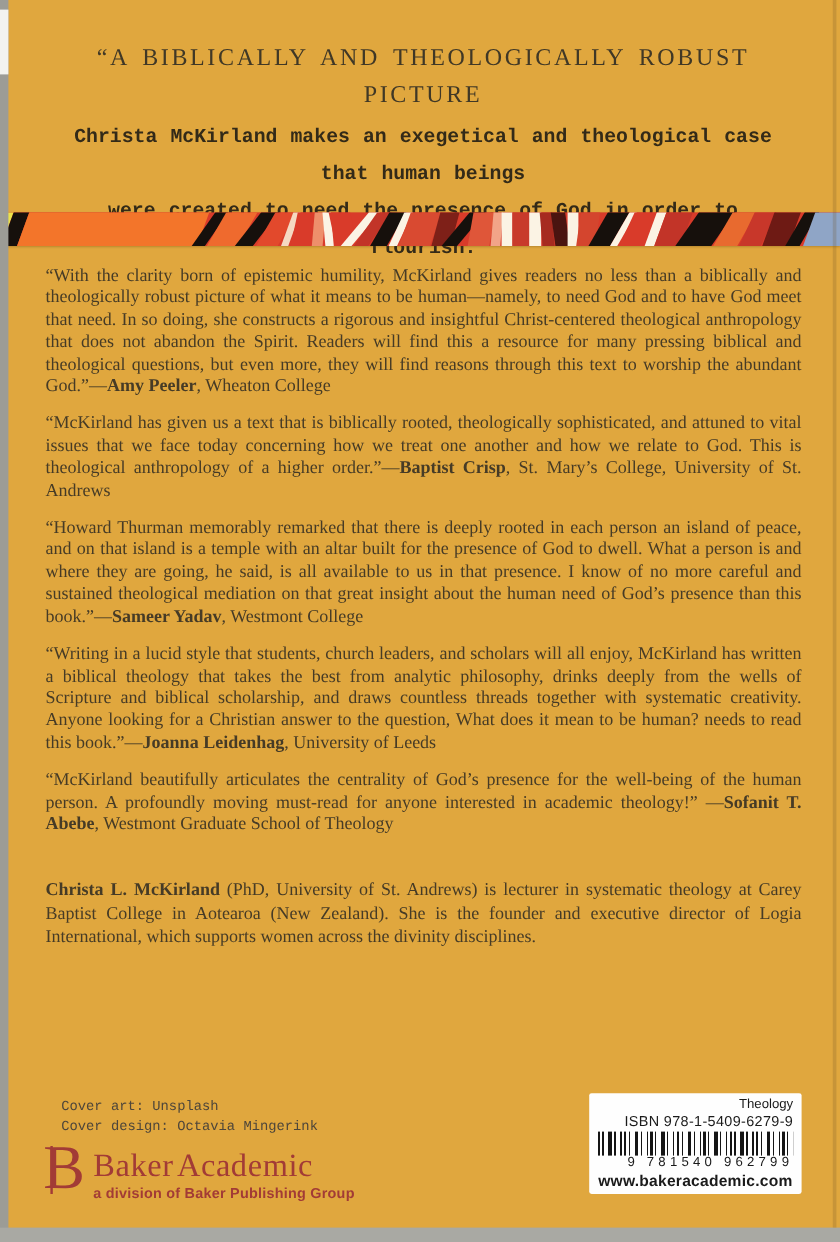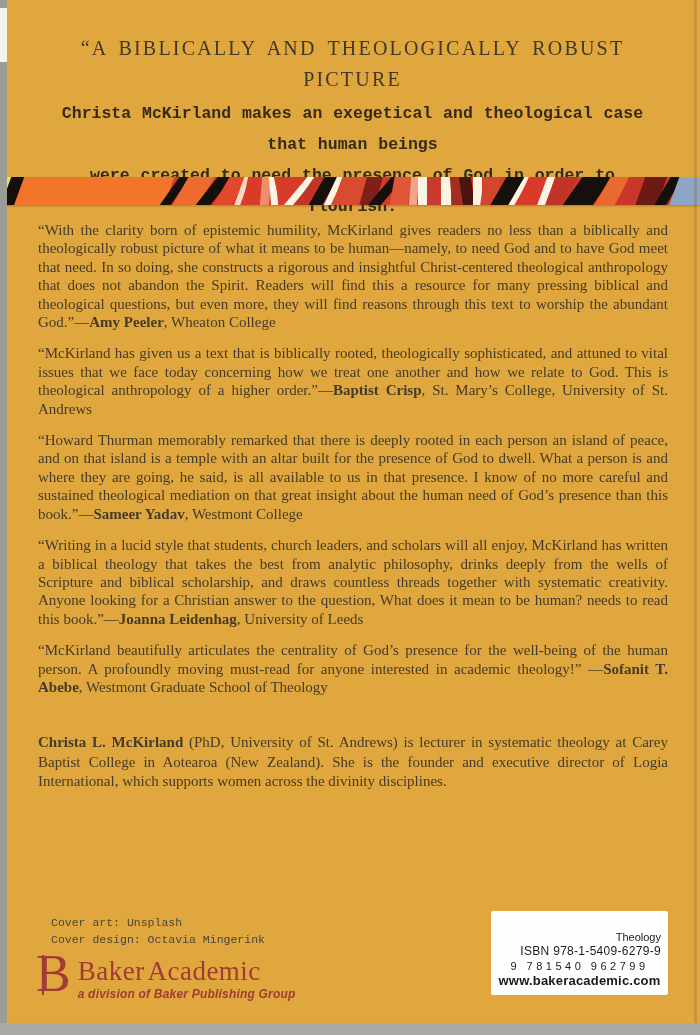--- a/index.html
+++ b/index.html
@@ -35,35 +35,35 @@
   
   .credits{position:absolute;left:51px;top:914px;font-family:Liberation Mono, monospace;
     font-size:11.5px;line-height:17px;color:#4E463A;}
 
   
   .publisher{position:absolute;left:36px;top:948px;color:var(--brand,#A23B36);display:flex;align-items:flex-start;}
   .monogram{font-size:52px;line-height:52px;font-weight:normal;margin-right:7px;position:relative;}
   .monogram:before{content:"";position:absolute;left:6px;top:7px;bottom:5px;width:2px;background:var(--brand,#A23B36);}
   .pub-text{padding-top:10px;}
   .pub-name{font-size:27px;line-height:27px;letter-spacing:.5px;word-spacing:-3px;}
-  .pub-tagline{font-family:"Liberation Sans","DejaVu Sans",sans-serif;font-size:12px;font-style:italic;font-weight:bold;margin-top:2px;letter-spacing:.2px;}
+  .pub-tagline{font-family:"Liberation Sans","DejaVu Sans",sans-serif;font-size:12px;font-weight:bold;margin-top:2px;letter-spacing:.2px;}
 
   
   .barcode-box{position:absolute;left:491px;top:911px;width:177px;height:84px;background:#FEFEFE;border-radius:2px;
-    font-family:"Liberation Sans","DejaVu Sans",sans-serif;color:#1A1A1A;padding:20px 7px;box-sizing:border-box;
+    font-family:"Liberation Sans","DejaVu Sans",sans-serif;color:#1A1A1A;padding:3px 7px;box-sizing:border-box;
     display:flex;flex-direction:column;}
   .bc-category{text-align:right;font-size:11px;line-height:13px;}
   .bc-isbn{text-align:right;font-size:12px;line-height:14px;letter-spacing:.3px;}
   .bc-bars{height:25px;margin-top:2px;
     background:repeating-linear-gradient(90deg,
       #151515 0 2px, #fff 2px 4px, #151515 4px 5px, #fff 5px 9px,
       #151515 9px 12px, #fff 12px 14px, #151515 14px 15px, #fff 15px 19px,
       #151515 19px 20px, #fff 20px 22px);
   }
-  .bc-digits{font-size:11px;line-height:12px;letter-spacing:3.5px;text-align:center;white-space:nowrap;}
+  .bc-digits{font-size:11px;line-height:12px;letter-spacing:3.5px;text-align:right;white-space:nowrap;}
   .bc-url{font-size:13px;line-height:16px;font-weight:bold;text-align:center;letter-spacing:.2px;margin-top:1px;}
 </style>
 </head>
 <body>
 
 <div class="page" style="--bg: #E0A73E; --headline: #403826; --ink: #463B26; --brand: #A23B36;">
 
   <div class="header">
     <span class="quote-line">“A BIBLICALLY AND THEOLOGICALLY ROBUST PICTURE</span>
   </div>

